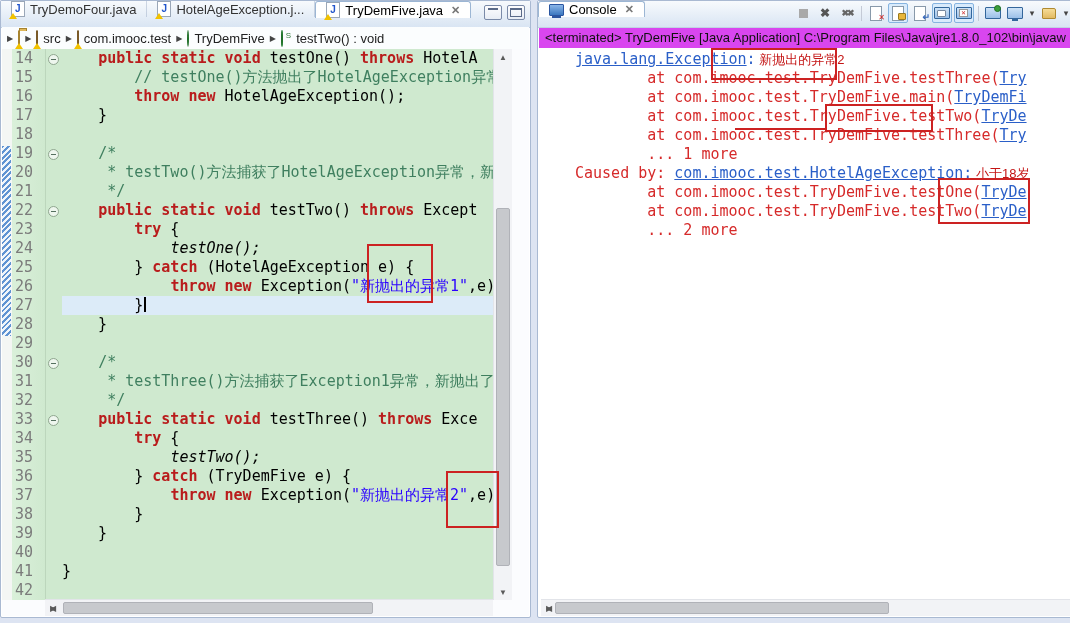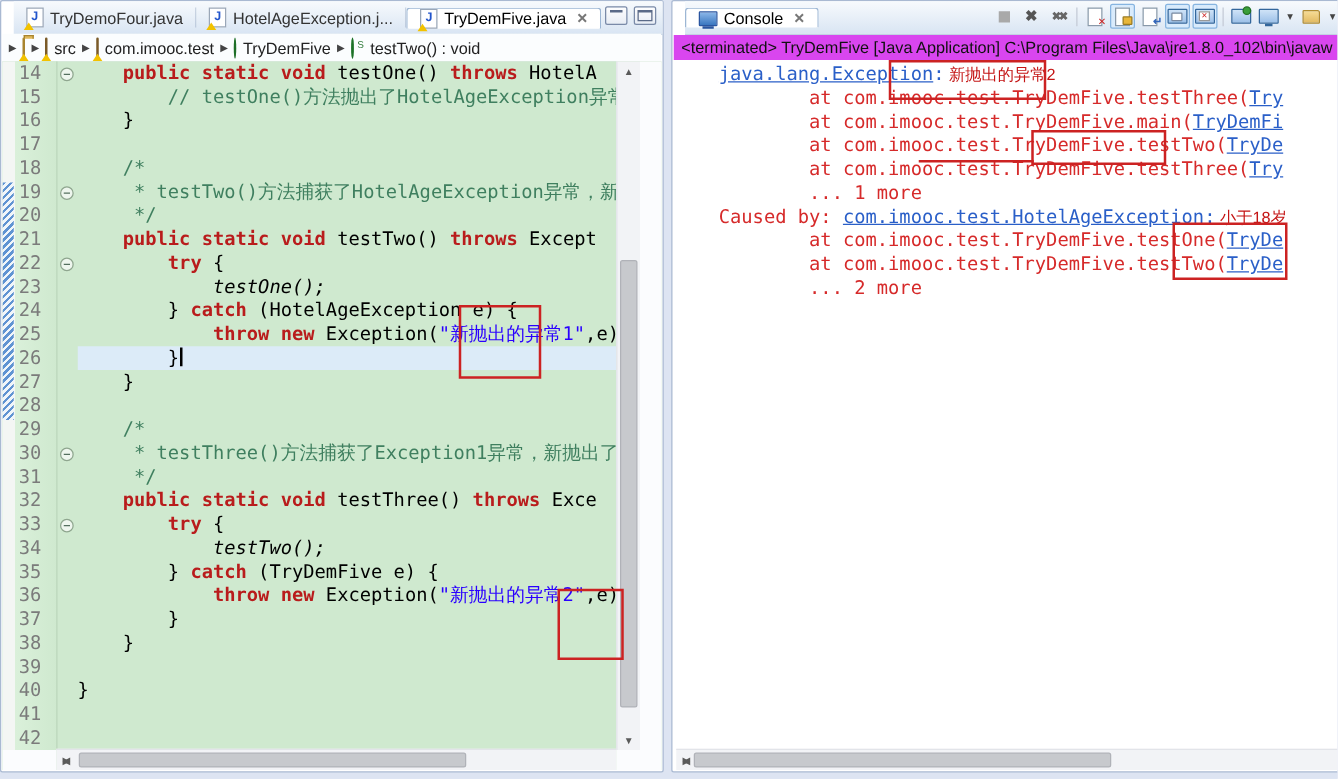--- a/index.html
+++ b/index.html
@@ -4,23 +4,23 @@
 <style>
   html,body{margin:0;padding:0;background:#dde4f2;}
   .window{position:relative;width:1070px;height:623px;background:#dde4f2;
     font-family:"Liberation Sans",sans-serif;overflow:hidden;}
   .pane{position:absolute;top:0;height:618px;background:#fff;
     border:1px solid #a9b9d2;border-radius:2px;box-sizing:border-box;}
   .pane-editor{left:0;width:531px;}
   .pane-console{left:537px;width:581px;}
 
   
-  .tabbar{position:absolute;left:10px;right:0;top:0;height:26px;
+  .tabbar{position:absolute;left:0;right:0;top:0;height:26px;
     background:linear-gradient(#f7fafd,#d9e5f3);
-    border-bottom:1px solid #c2d2e4;display:flex;align-items:center;}
+    border-bottom:1px solid #c2d2e4;display:flex;align-items:flex-start;}
   .tab{display:flex;align-items:center;gap:5px;padding:0 10px;font-size:13px;
     color:#333;border-right:1px solid rgba(130,150,180,.35);white-space:nowrap;}
   .tab.active{background:#fff;border:1px solid #9cb6d4;border-bottom:none;
     border-radius:3px 3px 0 0;color:#000;}
   .tab-close{color:#777;font-size:11px;font-weight:bold;margin-left:3px;}
   .jfile{width:12px;height:14px;background:#fff;border:1px solid #9aa7b8;
     position:relative;flex:none;}
   .jfile::before{content:"J";position:absolute;left:3px;top:0px;color:#2255cc;
     font-weight:bold;font-size:10px;line-height:14px;}
   .jfile::after{content:"";position:absolute;left:-3px;bottom:-3px;width:0;height:0;
@@ -236,20 +236,21 @@
       <div class="fold-layer" id="fold-layer">
           <div class="fold-dot" style="top: 5px;"></div>
           <div class="fold-dot" style="top: 100px;"></div>
           <div class="fold-dot" style="top: 157px;"></div>
           <div class="fold-dot" style="top: 309px;"></div>
           <div class="fold-dot" style="top: 366px;"></div>
         </div>
       <div class="code" id="code-area">
           <div class="code-line"><span class="sg-d">    </span><span class="sg-k">public</span><span class="sg-d"> </span><span class="sg-k">static</span><span class="sg-d"> </span><span class="sg-k">void</span><span class="sg-d"> testOne() </span><span class="sg-k">throws</span><span class="sg-d"> HotelA</span></div>
           <div class="code-line"><span class="sg-d">        </span><span class="sg-c">// testOne()方法抛出了HotelAgeException异常</span></div>
+          <div class="code-line"><span class="sg-d">        </span><span class="sg-k">throw</span><span class="sg-d"> </span><span class="sg-k">new</span><span class="sg-d"> HotelAgeException();</span></div>
           <div class="code-line"><span class="sg-d">    }</span></div>
           <div class="code-line"></div>
           <div class="code-line"><span class="sg-d">    </span><span class="sg-c">/*</span></div>
           <div class="code-line"><span class="sg-d">     </span><span class="sg-c">* testTwo()方法捕获了HotelAgeException异常，新抛出</span></div>
           <div class="code-line"><span class="sg-d">     </span><span class="sg-c">*/</span></div>
           <div class="code-line"><span class="sg-d">    </span><span class="sg-k">public</span><span class="sg-d"> </span><span class="sg-k">static</span><span class="sg-d"> </span><span class="sg-k">void</span><span class="sg-d"> testTwo() </span><span class="sg-k">throws</span><span class="sg-d"> Except</span></div>
           <div class="code-line"><span class="sg-d">        </span><span class="sg-k">try</span><span class="sg-d"> {</span></div>
           <div class="code-line"><span class="sg-d">            </span><span class="sg-i">testOne();</span></div>
           <div class="code-line"><span class="sg-d">        } </span><span class="sg-k">catch</span><span class="sg-d"> (HotelAgeException e) {</span></div>
           <div class="code-line"><span class="sg-d">            </span><span class="sg-k">throw</span><span class="sg-d"> </span><span class="sg-k">new</span><span class="sg-d"> Exception(</span><span class="sg-s">"新抛出的异常1"</span><span class="sg-d">,e);</span></div>

